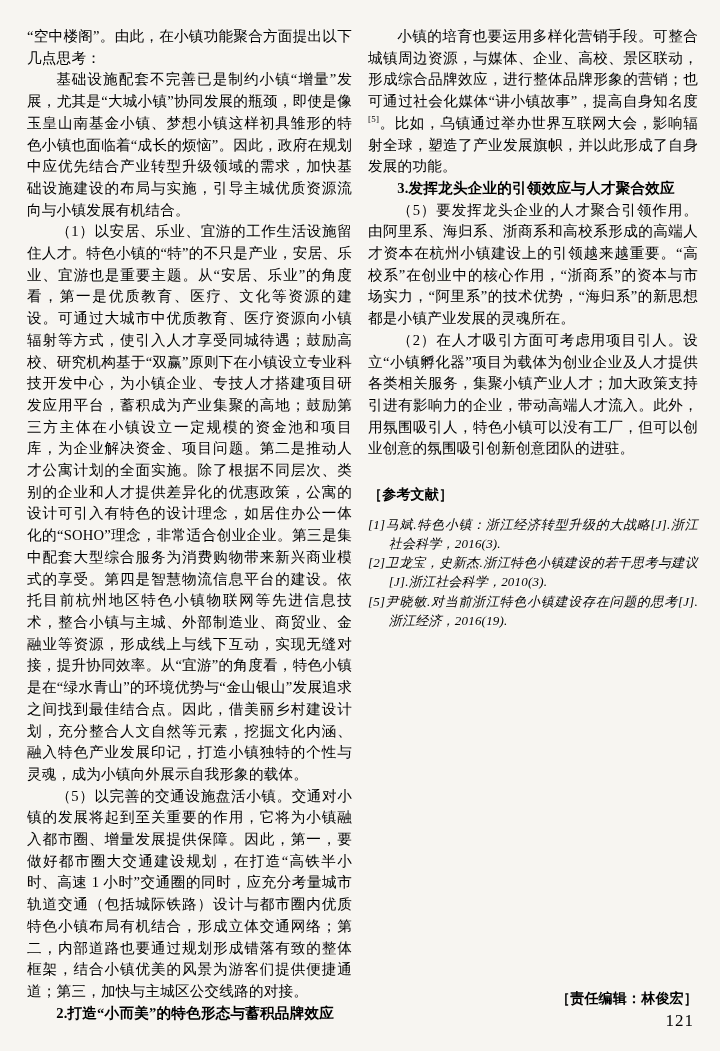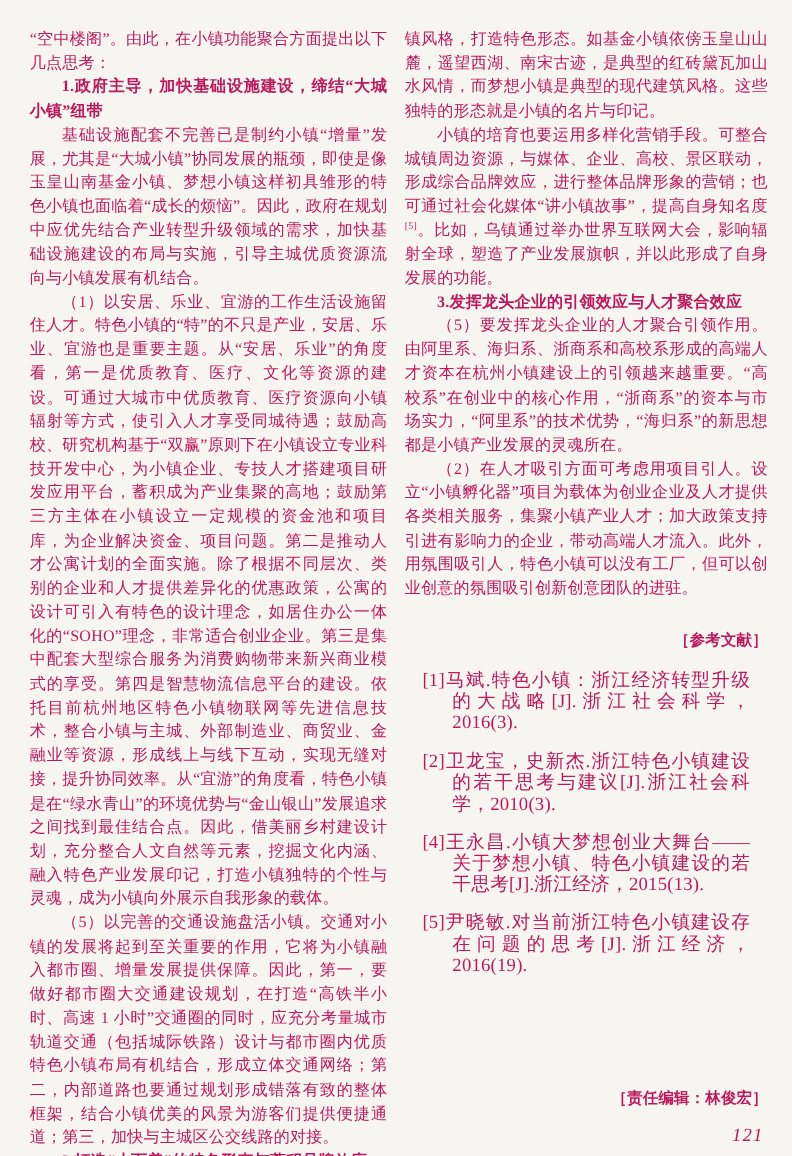--- a/index.html
+++ b/index.html
@@ -9,21 +9,21 @@
   }
   .page {
     position: relative;
     width: 720px;
     height: 1051px;
     margin: 0 auto;
     background: #f7f5f1;
     box-sizing: border-box;
     padding: 26px 22px 0 27px;
     overflow: hidden;
-    color: #be185d;
+    color: #000000;
     font-family: "Liberation Serif", "DejaVu Serif", serif;
   }
   .columns {
     display: flex;
     gap: 16px;
     height: 990px;
   }
   .column {
     font-size: 14.6px;
     line-height: 21.7px;
@@ -36,78 +36,75 @@
   p.para.indent { text-indent: 2em; }
   p.para.heading { font-weight: 600; }
   p.para.gap-before { margin-top: 30px; }
   sup.fn {
     font-size: 9px;
     line-height: 0;
     vertical-align: super;
   }
   .references { margin-top: 24px; }
   .ref-title {
-    text-align: right;
+    text-align: left;
     font-weight: bold;
     font-size: 14px;
     margin-bottom: 9px;
     font-family: "Liberation Sans", "DejaVu Sans", sans-serif;
   }
   .ref-item {
-    margin: 16px;
-    font-size: 17px;
+    margin: 0;
+    font-size: 13px;
     line-height: 19.2px;
+    font-style: italic;
     text-align: justify;
     padding-left: 1.6em;
     text-indent: -1.6em;
   }
   .editor-line {
     margin-top: auto;
     padding-bottom: 6px;
     text-align: right;
     font-weight: bold;
     font-size: 14px;
     font-family: "Liberation Sans", "DejaVu Sans", sans-serif;
   }
   .page-number {
     position: absolute;
     right: 26px;
-    bottom: 9px;
+    bottom: 20px;
     font-size: 17px;
     letter-spacing: 1px;
-    font-style: italic;
   }
 </style>
 </head>
 <body>
 
 <div class="page">
   <div class="columns">
     <div class="column left" id="left-col">
         <p class="para">“空中楼阁”。由此，在小镇功能聚合方面提出以下几点思考：</p>
-        <p class="para indent heading">1.政府主导，加快基础设施建设，缔结“大城小镇”纽带</p>
         <p class="para indent">基础设施配套不完善已是制约小镇“增量”发展，尤其是“大城小镇”协同发展的瓶颈，即使是像玉皇山南基金小镇、梦想小镇这样初具雏形的特色小镇也面临着“成长的烦恼”。因此，政府在规划中应优先结合产业转型升级领域的需求，加快基础设施建设的布局与实施，引导主城优质资源流向与小镇发展有机结合。</p>
         <p class="para indent">（1）以安居、乐业、宜游的工作生活设施留住人才。特色小镇的“特”的不只是产业，安居、乐业、宜游也是重要主题。从“安居、乐业”的角度看，第一是优质教育、医疗、文化等资源的建设。可通过大城市中优质教育、医疗资源向小镇辐射等方式，使引入人才享受同城待遇；鼓励高校、研究机构基于“双赢”原则下在小镇设立专业科技开发中心，为小镇企业、专技人才搭建项目研发应用平台，蓄积成为产业集聚的高地；鼓励第三方主体在小镇设立一定规模的资金池和项目库，为企业解决资金、项目问题。第二是推动人才公寓计划的全面实施。除了根据不同层次、类别的企业和人才提供差异化的优惠政策，公寓的设计可引入有特色的设计理念，如居住办公一体化的“SOHO”理念，非常适合创业企业。第三是集中配套大型综合服务为消费购物带来新兴商业模式的享受。第四是智慧物流信息平台的建设。依托目前杭州地区特色小镇物联网等先进信息技术，整合小镇与主城、外部制造业、商贸业、金融业等资源，形成线上与线下互动，实现无缝对接，提升协同效率。从“宜游”的角度看，特色小镇是在“绿水青山”的环境优势与“金山银山”发展追求之间找到最佳结合点。因此，借美丽乡村建设计划，充分整合人文自然等元素，挖掘文化内涵、融入特色产业发展印记，打造小镇独特的个性与灵魂，成为小镇向外展示自我形象的载体。</p>
         <p class="para indent">（5）以完善的交通设施盘活小镇。交通对小镇的发展将起到至关重要的作用，它将为小镇融入都市圈、增量发展提供保障。因此，第一，要做好都市圈大交通建设规划，在打造“高铁半小时、高速 1 小时”交通圈的同时，应充分考量城市轨道交通（包括城际铁路）设计与都市圈内优质特色小镇布局有机结合，形成立体交通网络；第二，内部道路也要通过规划形成错落有致的整体框架，结合小镇优美的风景为游客们提供便捷通道；第三，加快与主城区公交线路的对接。</p>
         <p class="para indent heading">2.打造“小而美”的特色形态与蓄积品牌效应</p>
       </div>
     <div class="column right">
       <div id="right-paras">
-          <p class="para">镇风格，打造特色形态。如基金小镇依傍玉皇山山麓，遥望西湖、南宋古迹，是典型的红砖黛瓦加山水风情，而梦想小镇是典型的现代建筑风格。这些独特的形态就是小镇的名片与印记。</p>
           <p class="para indent">小镇的培育也要运用多样化营销手段。可整合城镇周边资源，与媒体、企业、高校、景区联动，形成综合品牌效应，进行整体品牌形象的营销；也可通过社会化媒体“讲小镇故事”，提高自身知名度<sup class="fn">[5]</sup>。比如，乌镇通过举办世界互联网大会，影响辐射全球，塑造了产业发展旗帜，并以此形成了自身发展的功能。</p>
           <p class="para indent heading">3.发挥龙头企业的引领效应与人才聚合效应</p>
           <p class="para indent">（5）要发挥龙头企业的人才聚合引领作用。由阿里系、海归系、浙商系和高校系形成的高端人才资本在杭州小镇建设上的引领越来越重要。“高校系”在创业中的核心作用，“浙商系”的资本与市场实力，“阿里系”的技术优势，“海归系”的新思想都是小镇产业发展的灵魂所在。</p>
           <p class="para indent">（2）在人才吸引方面可考虑用项目引人。设立“小镇孵化器”项目为载体为创业企业及人才提供各类相关服务，集聚小镇产业人才；加大政策支持引进有影响力的企业，带动高端人才流入。此外，用氛围吸引人，特色小镇可以没有工厂，但可以创业创意的氛围吸引创新创意团队的进驻。</p>
         </div>
       <div class="references">
         <div class="ref-title">［参考文献］</div>
         <div id="ref-list">
             <p class="ref-item">[1]马斌.特色小镇：浙江经济转型升级的大战略[J].浙江社会科学，2016(3).</p>
             <p class="ref-item">[2]卫龙宝，史新杰.浙江特色小镇建设的若干思考与建议[J].浙江社会科学，2010(3).</p>
-            <p class="ref-item">[4]王永昌.小镇大梦想创业大舞台——关于梦想小镇、特色小镇建设的若干思考[J].浙江经济，2015(13).</p>
             <p class="ref-item">[5]尹晓敏.对当前浙江特色小镇建设存在问题的思考[J].浙江经济，2016(19).</p>
           </div>
       </div>
       <div class="editor-line">［责任编辑：林俊宏］</div>
     </div>
   </div>
   <div class="page-number">121</div>
 </div>
 
 </body></html>

